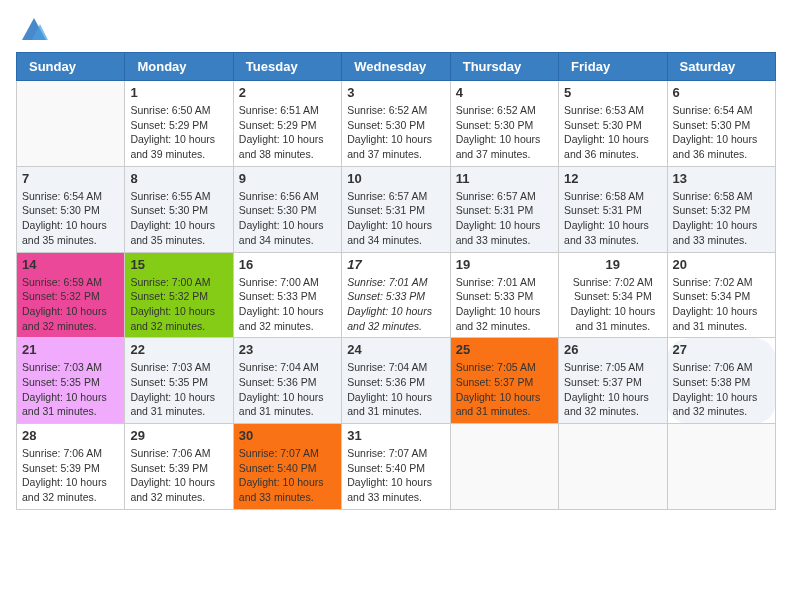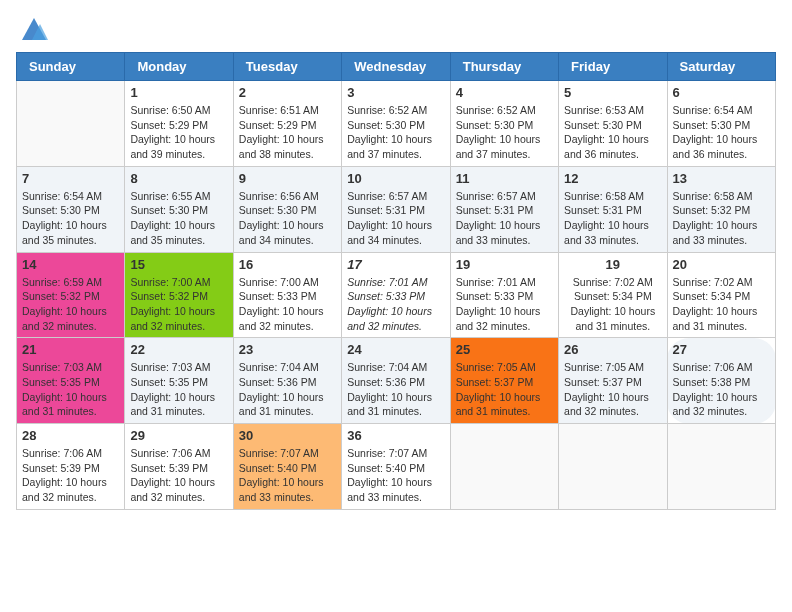--- a/index.html
+++ b/index.html
@@ -210,21 +210,21 @@
         <td style="background: rgb(255, 255, 255); text-align: center;">
           <div class="day-num">19</div>
           <div class="day-info">Sunrise: 7:02 AM<br>Sunset: 5:34 PM<br>Daylight: 10 hours<br>and 31 minutes.</div>
         </td>
         <td style="background: rgb(255, 255, 255);">
           <div class="day-num">20</div>
           <div class="day-info">Sunrise: 7:02 AM<br>Sunset: 5:34 PM<br>Daylight: 10 hours<br>and 31 minutes.</div>
         </td>
       </tr>
       <tr class="row-even">
-        <td style="background: #ec4899;">
+        <td style="background: #f0abfc;">
           <div class="day-num">21</div>
           <div class="day-info">Sunrise: 7:03 AM<br>Sunset: 5:35 PM<br>Daylight: 10 hours<br>and 31 minutes.</div>
         </td>
         <td style="background: rgb(240, 244, 248);">
           <div class="day-num">22</div>
           <div class="day-info">Sunrise: 7:03 AM<br>Sunset: 5:35 PM<br>Daylight: 10 hours<br>and 31 minutes.</div>
         </td>
         <td style="background: rgb(240, 244, 248);">
           <div class="day-num">23</div>
           <div class="day-info">Sunrise: 7:04 AM<br>Sunset: 5:36 PM<br>Daylight: 10 hours<br>and 31 minutes.</div>
@@ -248,26 +248,26 @@
       </tr>
       <tr class="row-odd">
         <td style="background: rgb(255, 255, 255); margin-top: 41px;">
           <div class="day-num">28</div>
           <div class="day-info">Sunrise: 7:06 AM<br>Sunset: 5:39 PM<br>Daylight: 10 hours<br>and 32 minutes.</div>
         </td>
         <td style="background: rgb(255, 255, 255);">
           <div class="day-num">29</div>
           <div class="day-info">Sunrise: 7:06 AM<br>Sunset: 5:39 PM<br>Daylight: 10 hours<br>and 32 minutes.</div>
         </td>
-        <td style="background: #fdba74;">
+        <td style="background: #f97316;">
           <div class="day-num">30</div>
           <div class="day-info">Sunrise: 7:07 AM<br>Sunset: 5:40 PM<br>Daylight: 10 hours<br>and 33 minutes.</div>
         </td>
         <td style="background: rgb(255, 255, 255);">
-          <div class="day-num">36</div>
+          <div class="day-num">31</div>
           <div class="day-info">Sunrise: 7:07 AM<br>Sunset: 5:40 PM<br>Daylight: 10 hours<br>and 33 minutes.</div>
         </td>
         <td class="empty-cell" style="background: rgb(249, 249, 249);"></td>
         <td class="empty-cell" style="background: rgb(249, 249, 249);"></td>
         <td class="empty-cell" style="background: rgb(249, 249, 249);"></td>
       </tr>
     </tbody>
 </table>
 
 </body></html>

